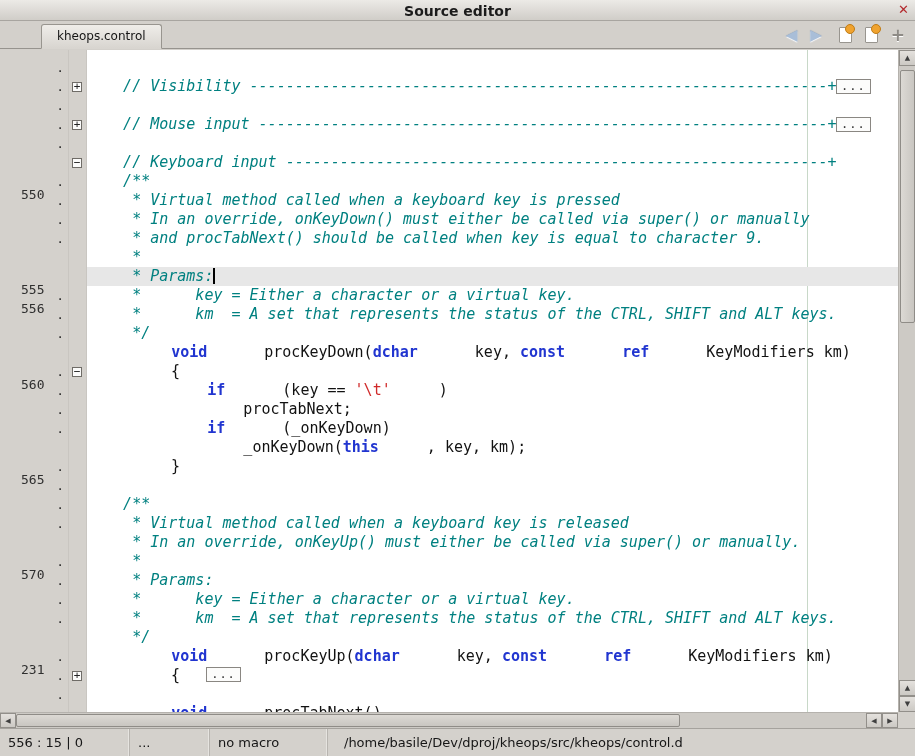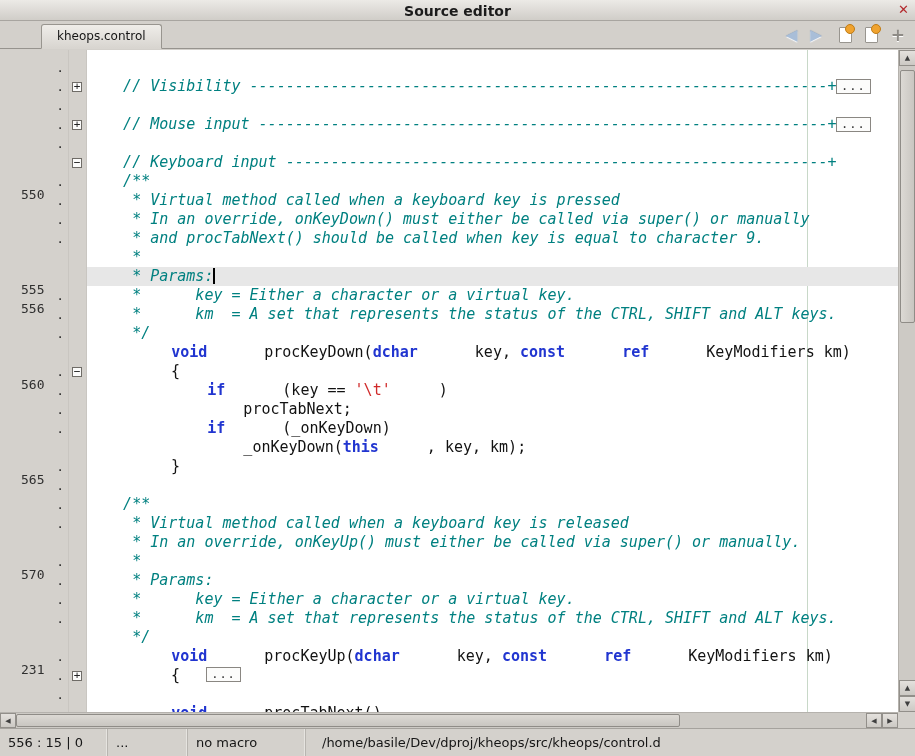--- a/index.html
+++ b/index.html
@@ -66,21 +66,21 @@
           background:linear-gradient(90deg,#dcd9d4,#c9c6c1);border:1px solid #8f8c87;border-radius:2px;}
   .hthumb{position:absolute;left:16px;top:1px;width:664px;height:13px;
           background:linear-gradient(#dcd9d4,#c9c6c1);border:1px solid #8f8c87;border-radius:2px;}
   .corner{position:absolute;right:0;bottom:28px;width:17px;height:16px;background:#d3d0cb;}
 
   
   .statusbar{position:absolute;left:0;right:0;bottom:0;height:28px;background:#d4d1cc;border-top:1px solid #a5a29d;
              display:flex;align-items:stretch;font-size:13px;color:#161616;}
   .panel{display:flex;align-items:center;padding:0 8px;border-right:1px solid #b8b5b0;
          box-shadow:inset -1px 0 0 #e6e4e0;}
-  .panel.p1{width:108px;}
+  .panel.p1{width:130px;}
   .panel.p2{width:80px;}
   .panel.p3{width:118px;}
   .panel.p4{flex:1;border-right:none;box-shadow:none;padding-left:16px;}
 </style>
 </head>
 <body>
 
 <div class="titlebar">
   <span class="title">Source editor</span>
   <span class="close">✕</span>

